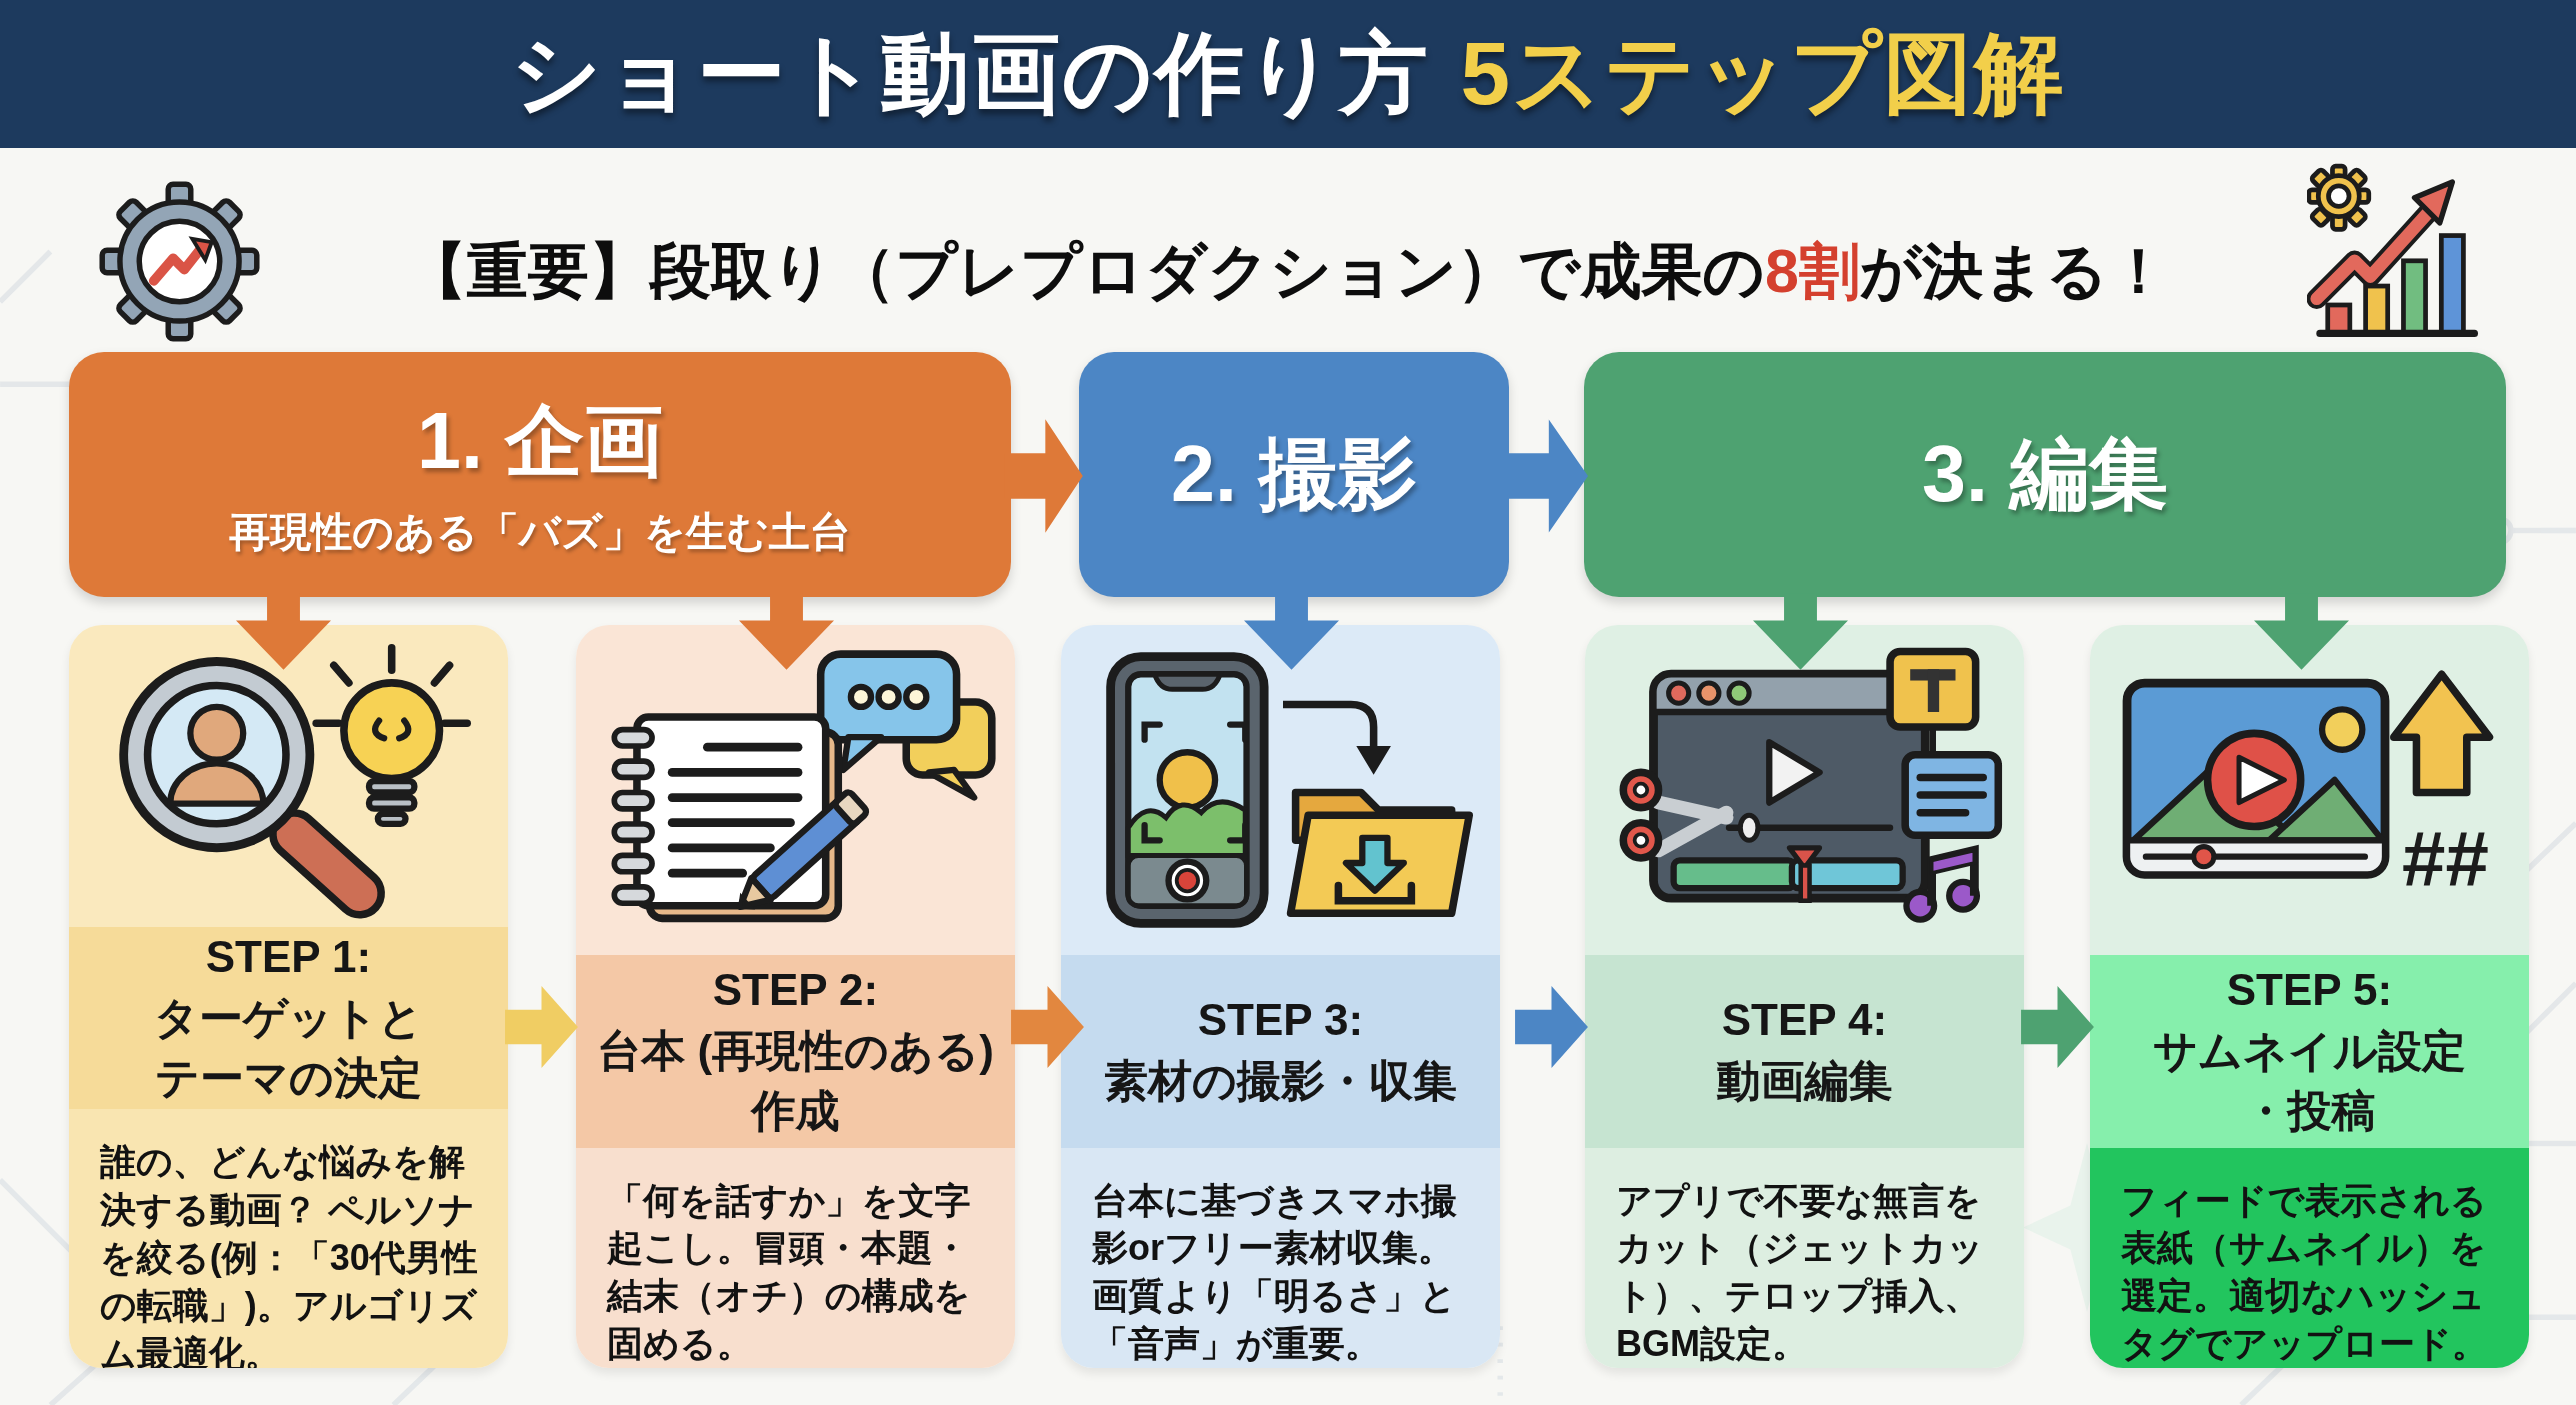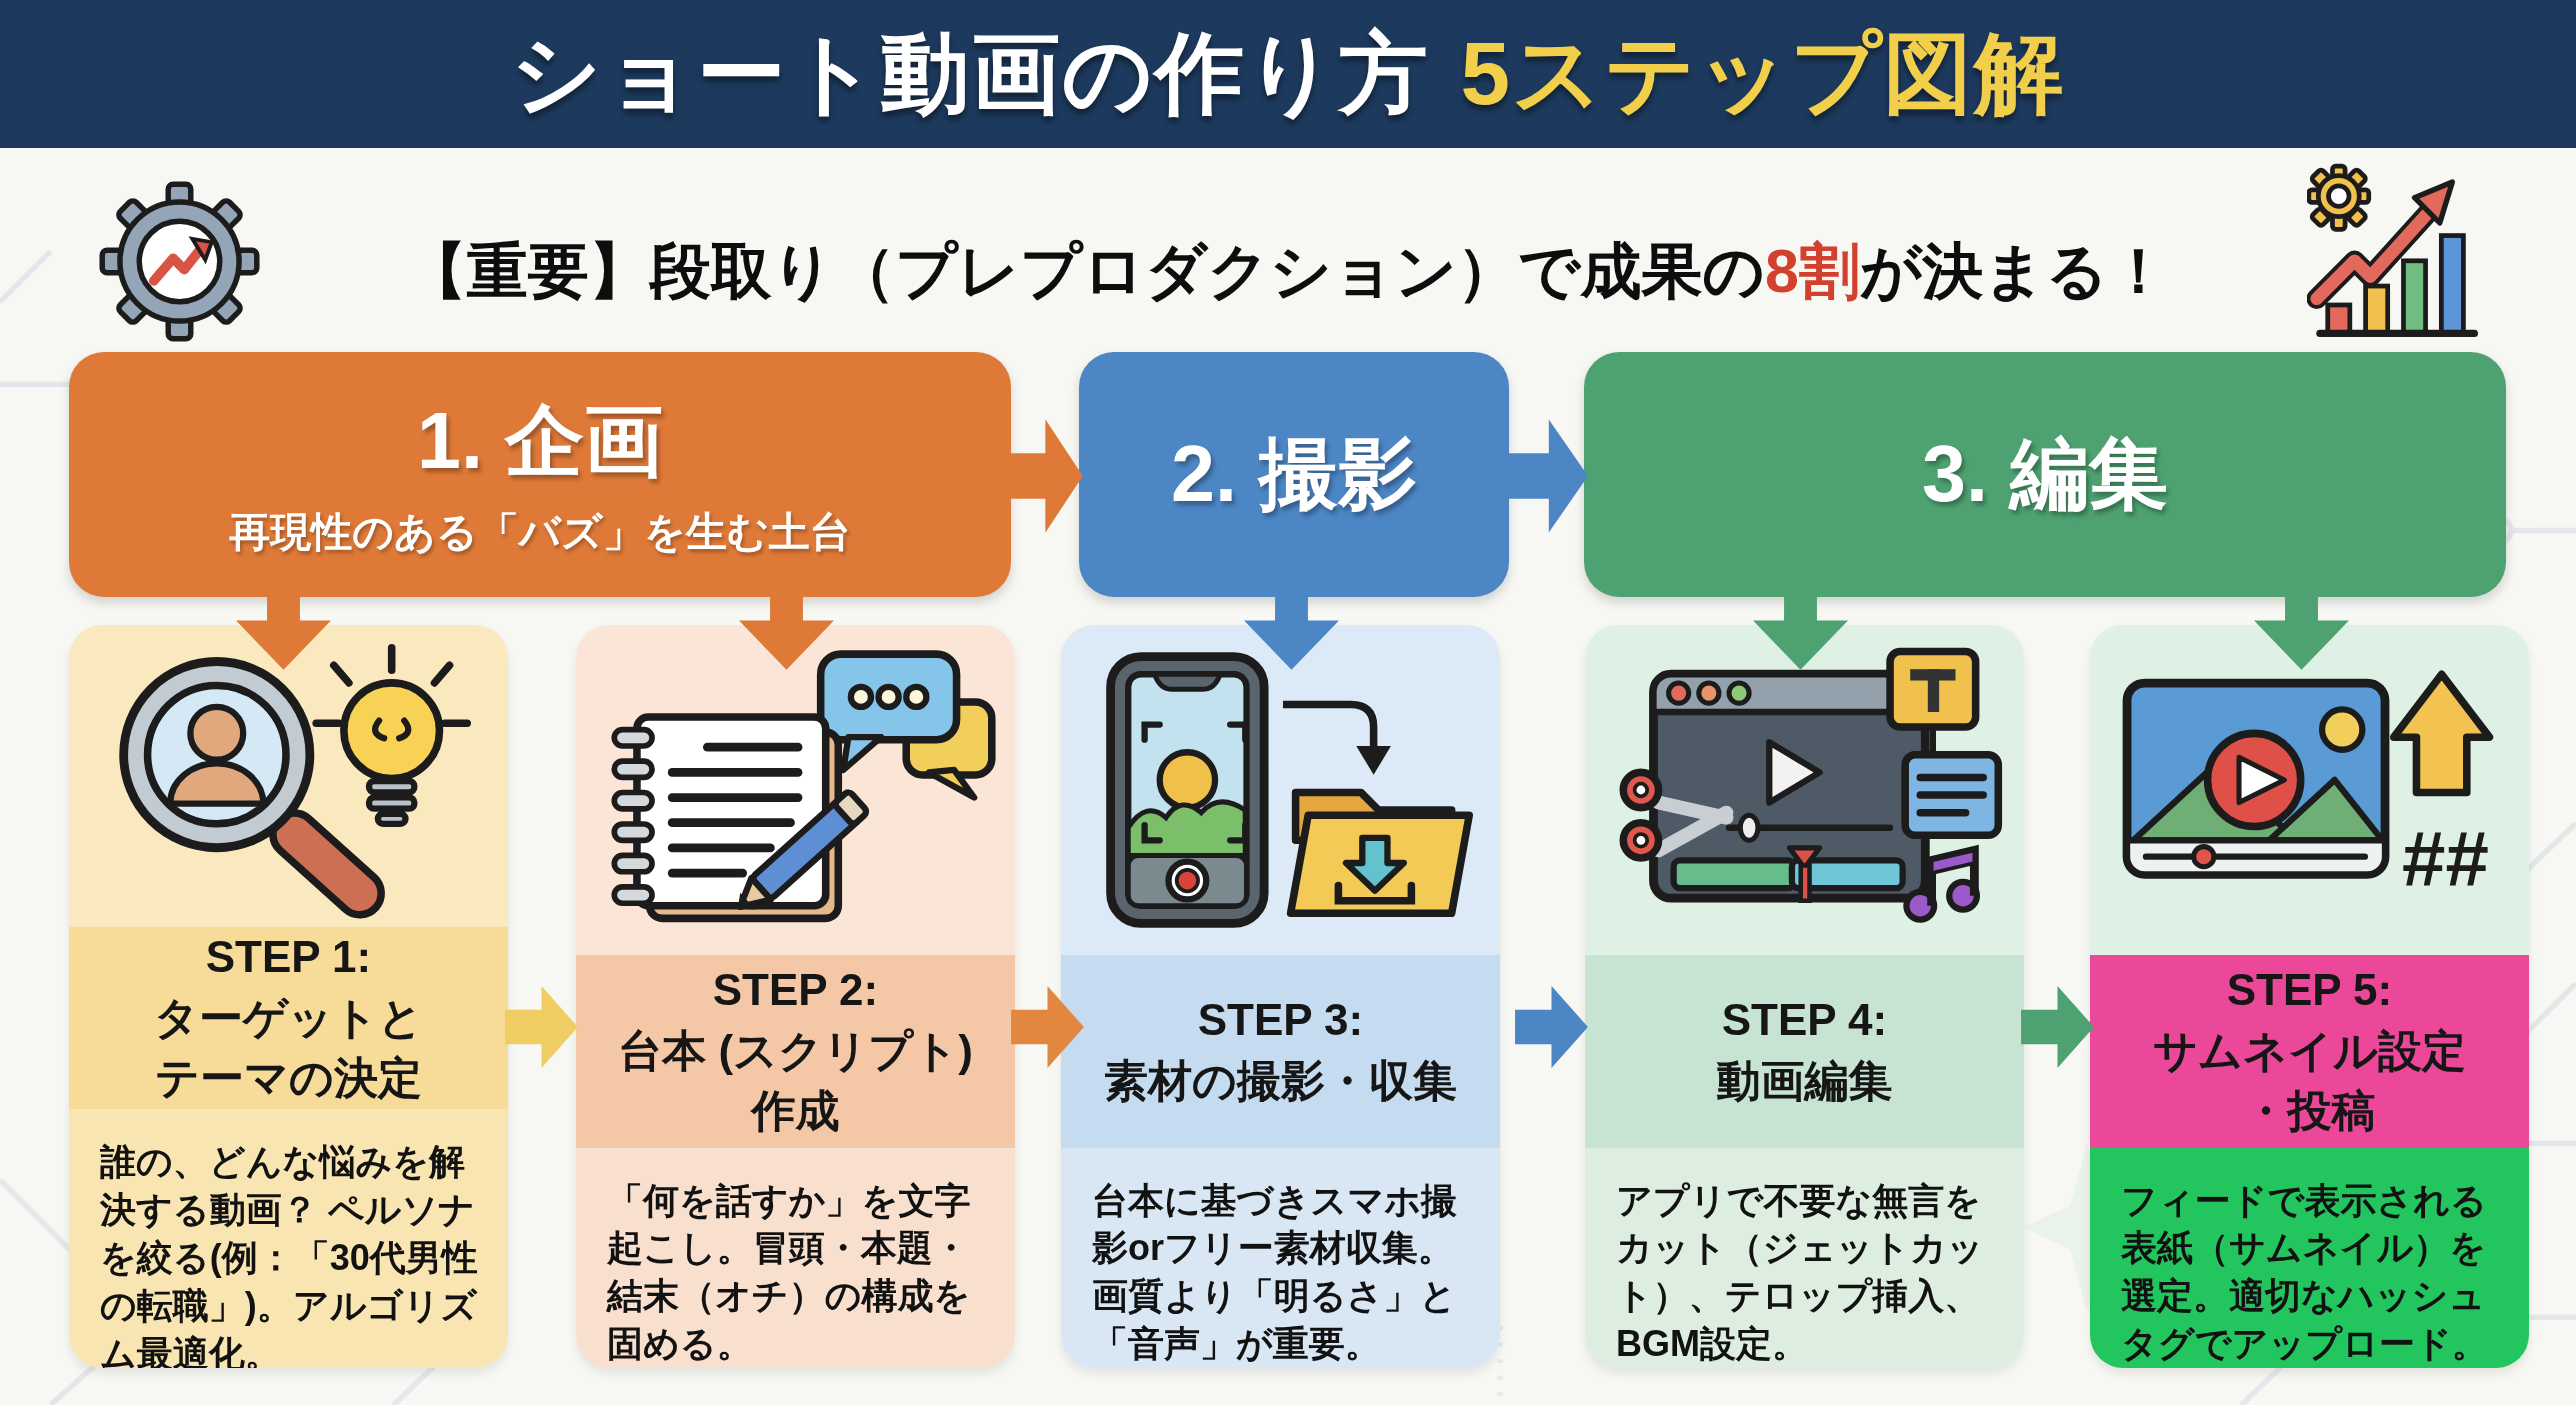--- a/index.html
+++ b/index.html
@@ -72,21 +72,21 @@
   }
   .card-body {
     flex:1; padding:29px 27.4px 0 31px;
     font-size:36px; font-weight:700; line-height:1.33; color:#121212;
     text-align:left;
   }
   .c1 .card-icon-area{background:#fae9be;} .c1 .card-title{background:#f6db99;} .c1 .card-body{background:#f9e5b1;}
   .c2 .card-icon-area{background:#fae5d6;} .c2 .card-title{background:#f4c8a6;} .c2 .card-body{background:#f8dfce;}
   .c3 .card-icon-area{background:#dceaf7;} .c3 .card-title{background:#c5dbef;} .c3 .card-body{background:#d9e7f4;}
   .c4 .card-icon-area{background:#dff0e4;} .c4 .card-title{background:#c6e4d1;} .c4 .card-body{background:#ddeee1;}
-  .c5 .card-icon-area{background:#dff0e4;} .c5 .card-title{background:#ec4899;} .c5 .card-body{background:#22c55e;}
+  .c5 .card-icon-area{background:#dff0e4;} .c5 .card-title{background:#86efac;} .c5 .card-body{background:#22c55e;}
   .c1{left:69px;} .c2{left:576px;} .c3{left:1061px;} .c4{left:1585px;} .c5{left:2090px;}
 </style>
 </head>
 <body>
 
 <svg class="decor-svg" width="2576" height="1405" viewBox="0 0 2816 1536" fill="none">
   <g stroke="#e1e5e8" stroke-width="6" opacity="0.85">
     <path d="M0 160 L70 95 L175 95"></path>
       <circle cx="190" cy="95" r="13"></circle>
     <path d="M0 330 L55 275"></path>
@@ -262,21 +262,21 @@
         <g transform="rotate(-42 168 166)">
           <rect x="120" y="155" width="96" height="23" rx="4" fill="#5e8fd4" stroke-width="5"></rect>
           <rect x="208" y="155" width="16" height="23" rx="4" fill="#e8d7c0" stroke-width="5"></rect>
           <path d="M120 155 L98 166 L120 178 Z" fill="#e8c9a0" stroke-width="5" stroke-linejoin="round"></path>
           <path d="M104 161 L98 166 L104 172 Z" fill="#1c1c1c" stroke-width="3"></path>
         </g>
       </g>
     </svg>
   </div>
   <div class="card-title">STEP 2:
-台本 (スクリプト)
+台本 (再現性のある)
 作成</div>
   <div class="card-body">「何を話すか」を文字起こし。冒頭・本題・結末（オチ）の構成を固める。</div>
 </div>
 
 <div class="card c3">
   <div class="card-icon-area">
     <svg width="403" height="302" viewBox="0 0 320 240">
       <g stroke="#1c1c1c">
         <rect x="25" y="14" width="122" height="212" rx="24" fill="#5a646d" stroke-width="7"></rect>
         <rect x="39" y="28" width="94" height="184" rx="10" fill="#c2e2f0" stroke-width="5"></rect>

